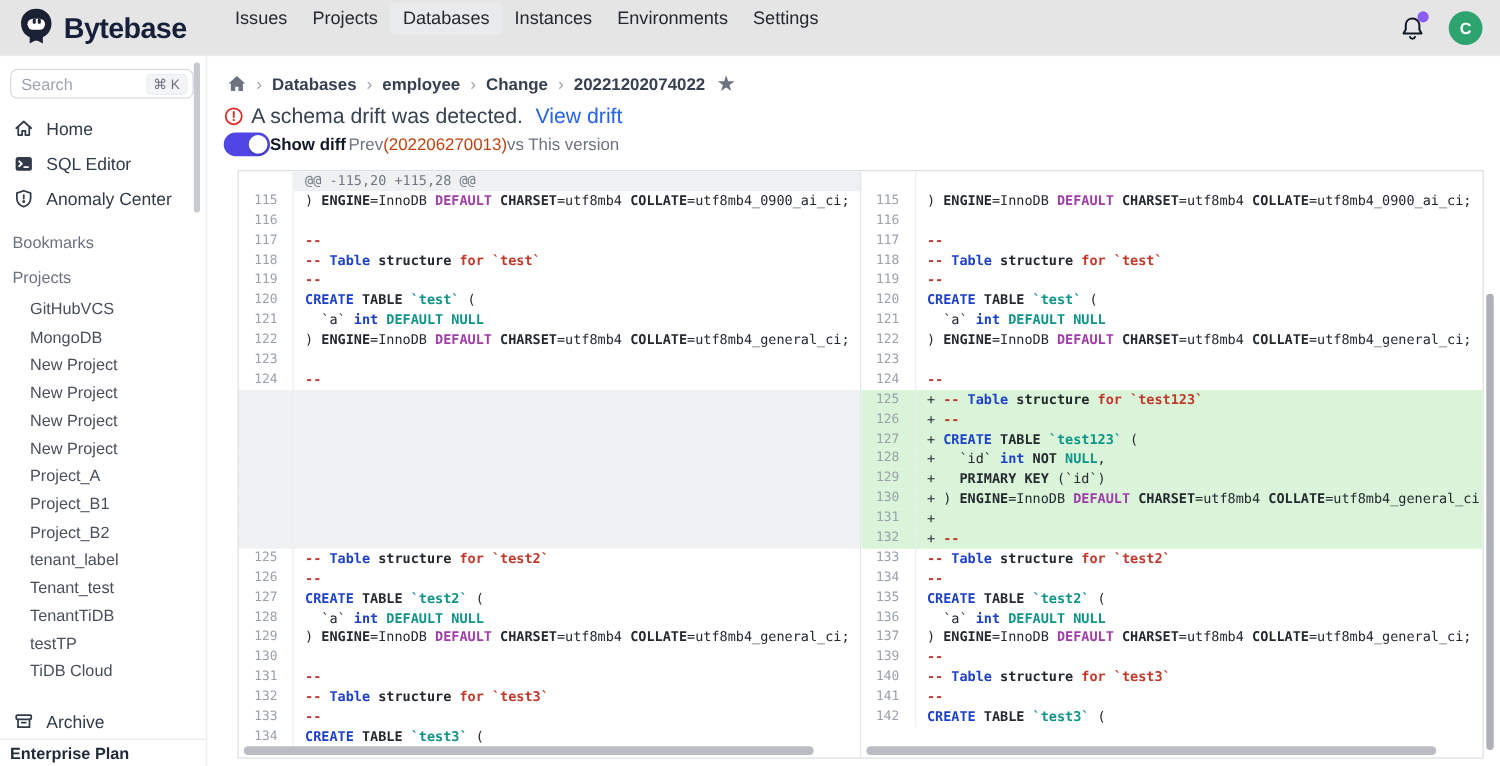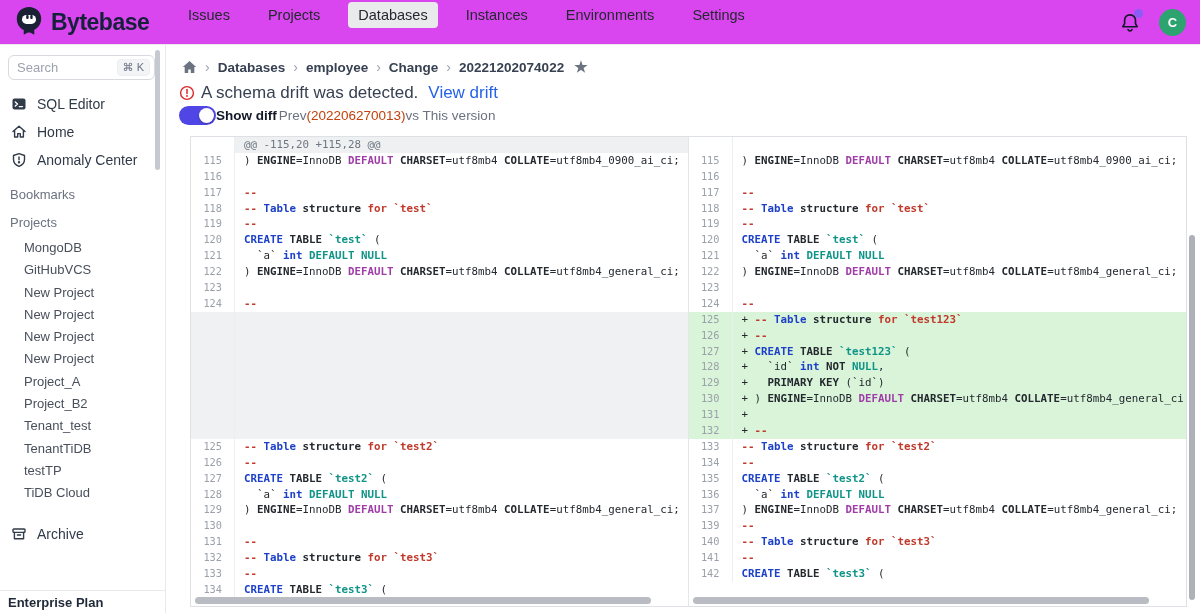--- a/index.html
+++ b/index.html
@@ -1,22 +1,22 @@
 <!DOCTYPE html>
 <html><head>
 <meta charset="utf-8">
 <style>
   * { margin:0; padding:0; box-sizing:border-box; }
   html,body { width:1200px; height:613px; background:#fff; font-family:"Liberation Sans",sans-serif; overflow:hidden; color:#1f2937; }
 
   
-  .navbar { position:absolute; left:0; top:0; width:1200px; height:45px; background:#d946ef; border-bottom:1px solid #e8eaed; }
+  .navbar { position:absolute; left:0; top:0; width:1200px; height:45px; background:#e5e5e5; border-bottom:1px solid #e8eaed; }
   .brand { position:absolute; left:14px; top:6px; display:flex; align-items:center; gap:7px; }
   .brand-name { font-size:23px; font-weight:800; color:#16203a; letter-spacing:-0.5px; }
-  .nav-links { position:absolute; left:178px; top:0; height:29px; display:flex; align-items:center; gap:18px; }
+  .nav-links { position:absolute; left:178px; top:0; height:29px; display:flex; align-items:center; }
   .nav-link { font-size:14.5px; color:#24292f; padding:5px 10px; border-radius:4px; cursor:pointer; white-space:nowrap; }
   .nav-link.active { background:#e9eaec; }
   .nav-right { position:absolute; right:14px; top:0; height:45px; display:flex; align-items:center; gap:18px; }
   .bell-wrap { position:relative; width:22px; height:22px; }
   .notif-dot { position:absolute; right:-2px; top:-3px; width:9px; height:9px; border-radius:50%; background:#8b5cf6; }
   .avatar { width:27px; height:27px; border-radius:50%; background:#2da36f; color:#fff; font-size:13px; font-weight:700; display:flex; align-items:center; justify-content:center; }
 
   
   .sidebar { position:absolute; left:0; top:45px; width:166px; height:568px; border-right:1px solid #e8eaed; background:#fff; display:flex; flex-direction:column; }
   .search-box { margin:10px 10px 4px 8px; height:25px; border:1px solid #d7dadf; border-radius:6px; display:flex; align-items:center; padding:0 4px 0 8px; }
@@ -105,59 +105,61 @@
 </div>
 
 <div class="sidebar">
   <div class="search-box">
     <input placeholder="Search" style="">
     <span class="kbd-badge">⌘ K</span>
   </div>
   <div class="side-menu">
       <div class="side-item">
         <span>
+          <svg width="16" height="16" viewBox="0 0 16 16" fill="none" stroke="#303a48" stroke-width="1.4" stroke-linecap="round" stroke-linejoin="round">
+            <path d="M2 7.6 8 2.2l6 5.4"></path>
+            <path d="M3.6 6.6V13h3.1V9.6h2.6V13h3.1V6.6"></path>
+          </svg>
+        </span>
+        <span>Home</span>
+      </div>
+      <div class="side-item">
+        <span>
           <svg width="16" height="16" viewBox="0 0 16 16">
             <rect x="1.5" y="2.5" width="13" height="11" rx="2" fill="#303a48"></rect>
             <path d="M4.3 6l2.2 2-2.2 2" stroke="#fff" stroke-width="1.4" fill="none" stroke-linecap="round" stroke-linejoin="round"></path>
             <path d="M8.3 10.6h3.2" stroke="#fff" stroke-width="1.4" stroke-linecap="round"></path>
           </svg>
         </span>
         <span>SQL Editor</span>
-      </div>
-      <div class="side-item">
-        <span>
-          <svg width="16" height="16" viewBox="0 0 16 16" fill="none" stroke="#303a48" stroke-width="1.4" stroke-linecap="round" stroke-linejoin="round">
-            <path d="M2 7.6 8 2.2l6 5.4"></path>
-            <path d="M3.6 6.6V13h3.1V9.6h2.6V13h3.1V6.6"></path>
-          </svg>
-        </span>
-        <span>Home</span>
       </div>
       <div class="side-item">
         <span>
           <svg width="16" height="16" viewBox="0 0 16 16" fill="none" stroke="#303a48" stroke-width="1.4" stroke-linecap="round" stroke-linejoin="round">
             <path d="M8 1.6 13.5 3.5v4c0 3.4-2.4 5.7-5.5 6.9C4.9 13.2 2.5 10.9 2.5 7.5v-4z"></path>
             <path d="M8 5v2.8"></path>
             <circle cx="8" cy="10.2" r="0.5" fill="#303a48"></circle>
           </svg>
         </span>
         <span>Anomaly Center</span>
       </div>
     </div>
   <div class="section-label">Bookmarks</div>
   <div class="section-label">Projects</div>
   <div class="proj-list">
+      <div class="proj-item">GitHubVCS</div>
       <div class="proj-item">MongoDB</div>
-      <div class="proj-item">GitHubVCS</div>
       <div class="proj-item">New Project</div>
       <div class="proj-item">New Project</div>
       <div class="proj-item">New Project</div>
       <div class="proj-item">New Project</div>
       <div class="proj-item">Project_A</div>
+      <div class="proj-item">Project_B1</div>
       <div class="proj-item">Project_B2</div>
+      <div class="proj-item">tenant_label</div>
       <div class="proj-item">Tenant_test</div>
       <div class="proj-item">TenantTiDB</div>
       <div class="proj-item">testTP</div>
       <div class="proj-item">TiDB Cloud</div>
     </div>
   <div class="side-item archive-row">
     <span>
       <svg width="16" height="16" viewBox="0 0 16 16" fill="none" stroke="#303a48" stroke-width="1.4" stroke-linecap="round" stroke-linejoin="round">
         <rect x="2" y="3" width="12" height="3.4" rx="0.8"></rect>
         <path d="M3.4 6.4v6.3h9.2V6.4"></path>

